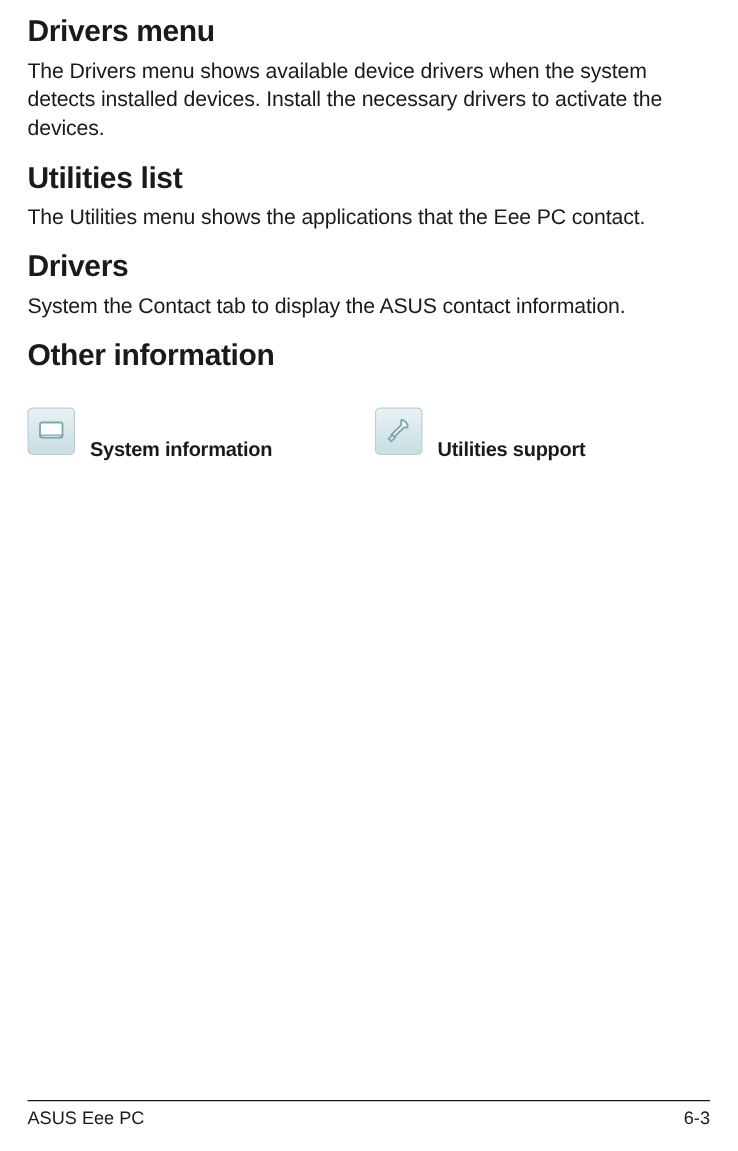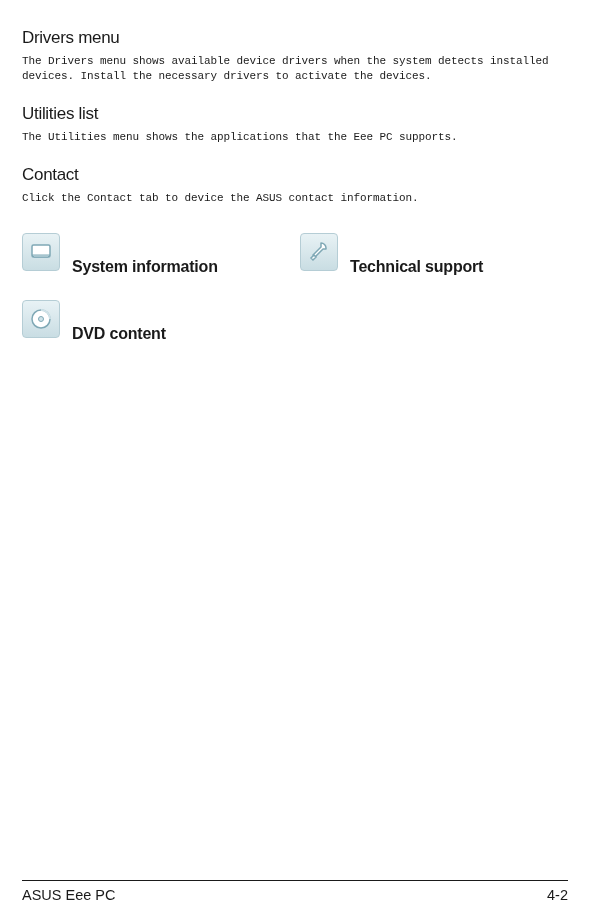--- a/index.html
+++ b/index.html
@@ -10,32 +10,31 @@
     body {
       width: 590px;
       height: 921px;
       background: #ffffff;
       font-family: "Segoe UI", "Helvetica Neue", Arial, sans-serif;
       color: #1a1a1a;
       position: relative;
       padding: 8px 22px 0 22px;
     }
     .section-heading {
-      font-size: 17px;
-      font-weight: 400;
-      margin-top: 20px;
+      font-size: 24px;
+      font-weight: 700;
+      margin-top: 4px;
       margin-bottom: 6px;
       letter-spacing: -0.3px;
     }
     .section-body {
-      font-size: 11px;
+      font-size: 17px;
       line-height: 1.35;
       margin-bottom: 14px;
       letter-spacing: -0.1px;
-      font-family: Liberation Mono, monospace;
     }
     .icon-grid {
       margin-top: 22px;
       display: grid;
       grid-template-columns: 1fr 1fr;
       row-gap: 18px;
       column-gap: 10px;
     }
     .icon-item {
       display: flex;
@@ -78,29 +77,30 @@
 </head>
 <body>
 
 <div>
   <h2 class="section-heading">Drivers menu</h2>
   <p class="section-body">The Drivers menu shows available device drivers when the system detects installed devices. Install the necessary drivers to activate the devices.</p>
 </div>
 
 <div>
   <h2 class="section-heading">Utilities list</h2>
-  <p class="section-body">The Utilities menu shows the applications that the Eee PC supports.</p>
+  <p class="section-body">The Utilities menu shows the applications that the Eee PC contact.</p>
 </div>
 
 <div>
-  <h2 class="section-heading">Contact</h2>
-  <p class="section-body">Click the Contact tab to device the ASUS contact information.</p>
+  <h2 class="section-heading">Drivers</h2>
+  <p class="section-body">System the Contact tab to display the ASUS contact information.</p>
 </div>
 
 <div>
+  <h2 class="section-heading">Other information</h2>
 </div>
 
 <div class="icon-grid">
 
   <div class="icon-item">
     <div class="icon-box">
       <svg viewBox="0 0 24 24" fill="none">
         <rect x="3" y="5" width="18" height="12" rx="1.5" fill="#ffffff" stroke="#7fa8b5" stroke-width="1.5"></rect>
         <path d="M3 15 L21 15 L19 17 L5 17 Z" fill="#cfe2e8" stroke="#7fa8b5" stroke-width="1"></path>
       </svg>
@@ -108,33 +108,23 @@
     <span class="icon-label">System information</span>
   </div>
 
   <div class="icon-item">
     <div class="icon-box">
       <svg viewBox="0 0 24 24" fill="none">
         <path d="M14 3 a5 5 0 0 1 5 5 l0 1 -3 0 -8 8 -2 -2 8 -8 0 -3 z" fill="#ffffff" stroke="#7fa8b5" stroke-width="1.5" stroke-linejoin="round"></path>
         <path d="M4 18 l2 2 3 -3 -2 -2 z" fill="#ffffff" stroke="#7fa8b5" stroke-width="1.5"></path>
       </svg>
     </div>
-    <span class="icon-label">Technical support</span>
+    <span class="icon-label">Utilities support</span>
   </div>
 
-  <div class="icon-item">
-    <div class="icon-box">
-      <svg viewBox="0 0 24 24" fill="none">
-        <circle cx="12" cy="12" r="9" fill="#ffffff" stroke="#7fa8b5" stroke-width="1.5"></circle>
-        <circle cx="12" cy="12" r="2.5" fill="#cfe2e8" stroke="#7fa8b5" stroke-width="1"></circle>
-        <path d="M12 3 A9 9 0 0 1 21 12" stroke="#cfe2e8" stroke-width="2" fill="none"></path>
-      </svg>
-    </div>
-    <span class="icon-label">DVD content</span>
-  </div>
 
 
 </div>
 
 <div class="footer">
   <span>ASUS Eee PC</span>
-  <span>4-2</span>
+  <span>6-3</span>
 </div>
 
 </body></html>

